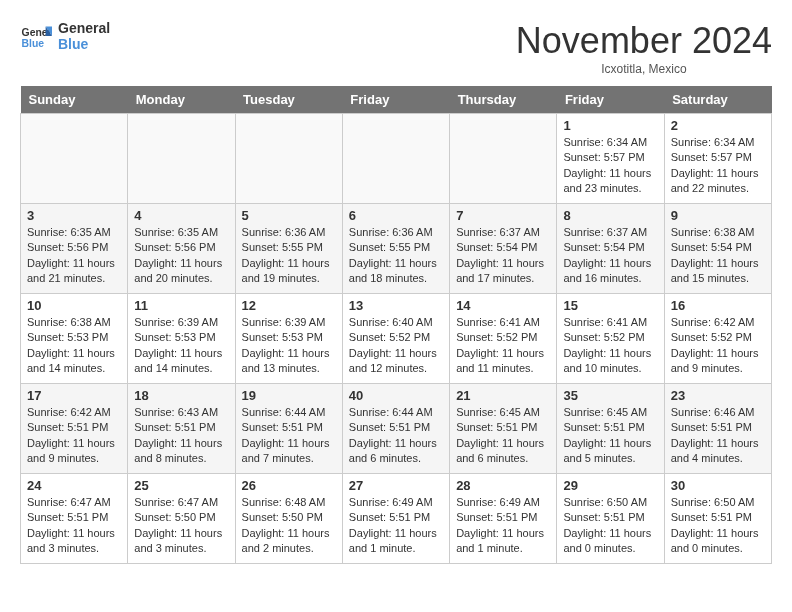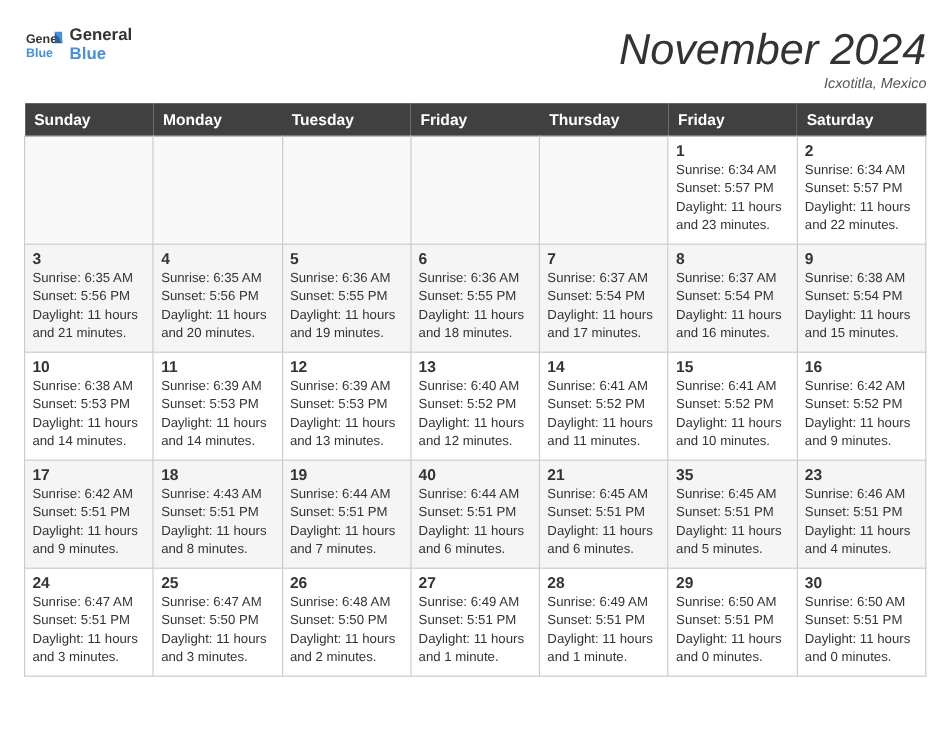--- a/index.html
+++ b/index.html
@@ -19,39 +19,38 @@
     .logo {
       display: flex;
       align-items: center;
       gap: 4px;
     }
     .logo-icon {
       width: 32px;
       height: 32px;
     }
     .title-block {
-      text-align: right;
-      font-style: italic;
+      text-align: center;
     }
     .month-title {
       font-size: 36px;
       font-weight: normal;
       color: #333;
     }
     .location {
       font-size: 12px;
       color: #555;
     }
     table {
       width: 100%;
       border-collapse: collapse;
       table-layout: fixed;
     }
     th {
-      background-color: #404040;
+      background-color: #737373;
       color: #fff;
       text-align: left;
       padding: 6px 8px;
       font-size: 13px;
       font-weight: bold;
     }
     td {
       border: 1px solid #ccc;
       vertical-align: top;
       padding: 4px 6px;
@@ -221,21 +220,21 @@
       </tr>
       <tr>
         <td>
           <div class="day-num">17</div>
           <div class="day-info">Sunrise: 6:42 AM
 Sunset: 5:51 PM
 Daylight: 11 hours and 9 minutes.</div>
         </td>
         <td>
           <div class="day-num">18</div>
-          <div class="day-info">Sunrise: 4:43 AM
+          <div class="day-info">Sunrise: 6:43 AM
 Sunset: 5:51 PM
 Daylight: 11 hours and 8 minutes.</div>
         </td>
         <td>
           <div class="day-num">19</div>
           <div class="day-info">Sunrise: 6:44 AM
 Sunset: 5:51 PM
 Daylight: 11 hours and 7 minutes.</div>
         </td>
         <td>

